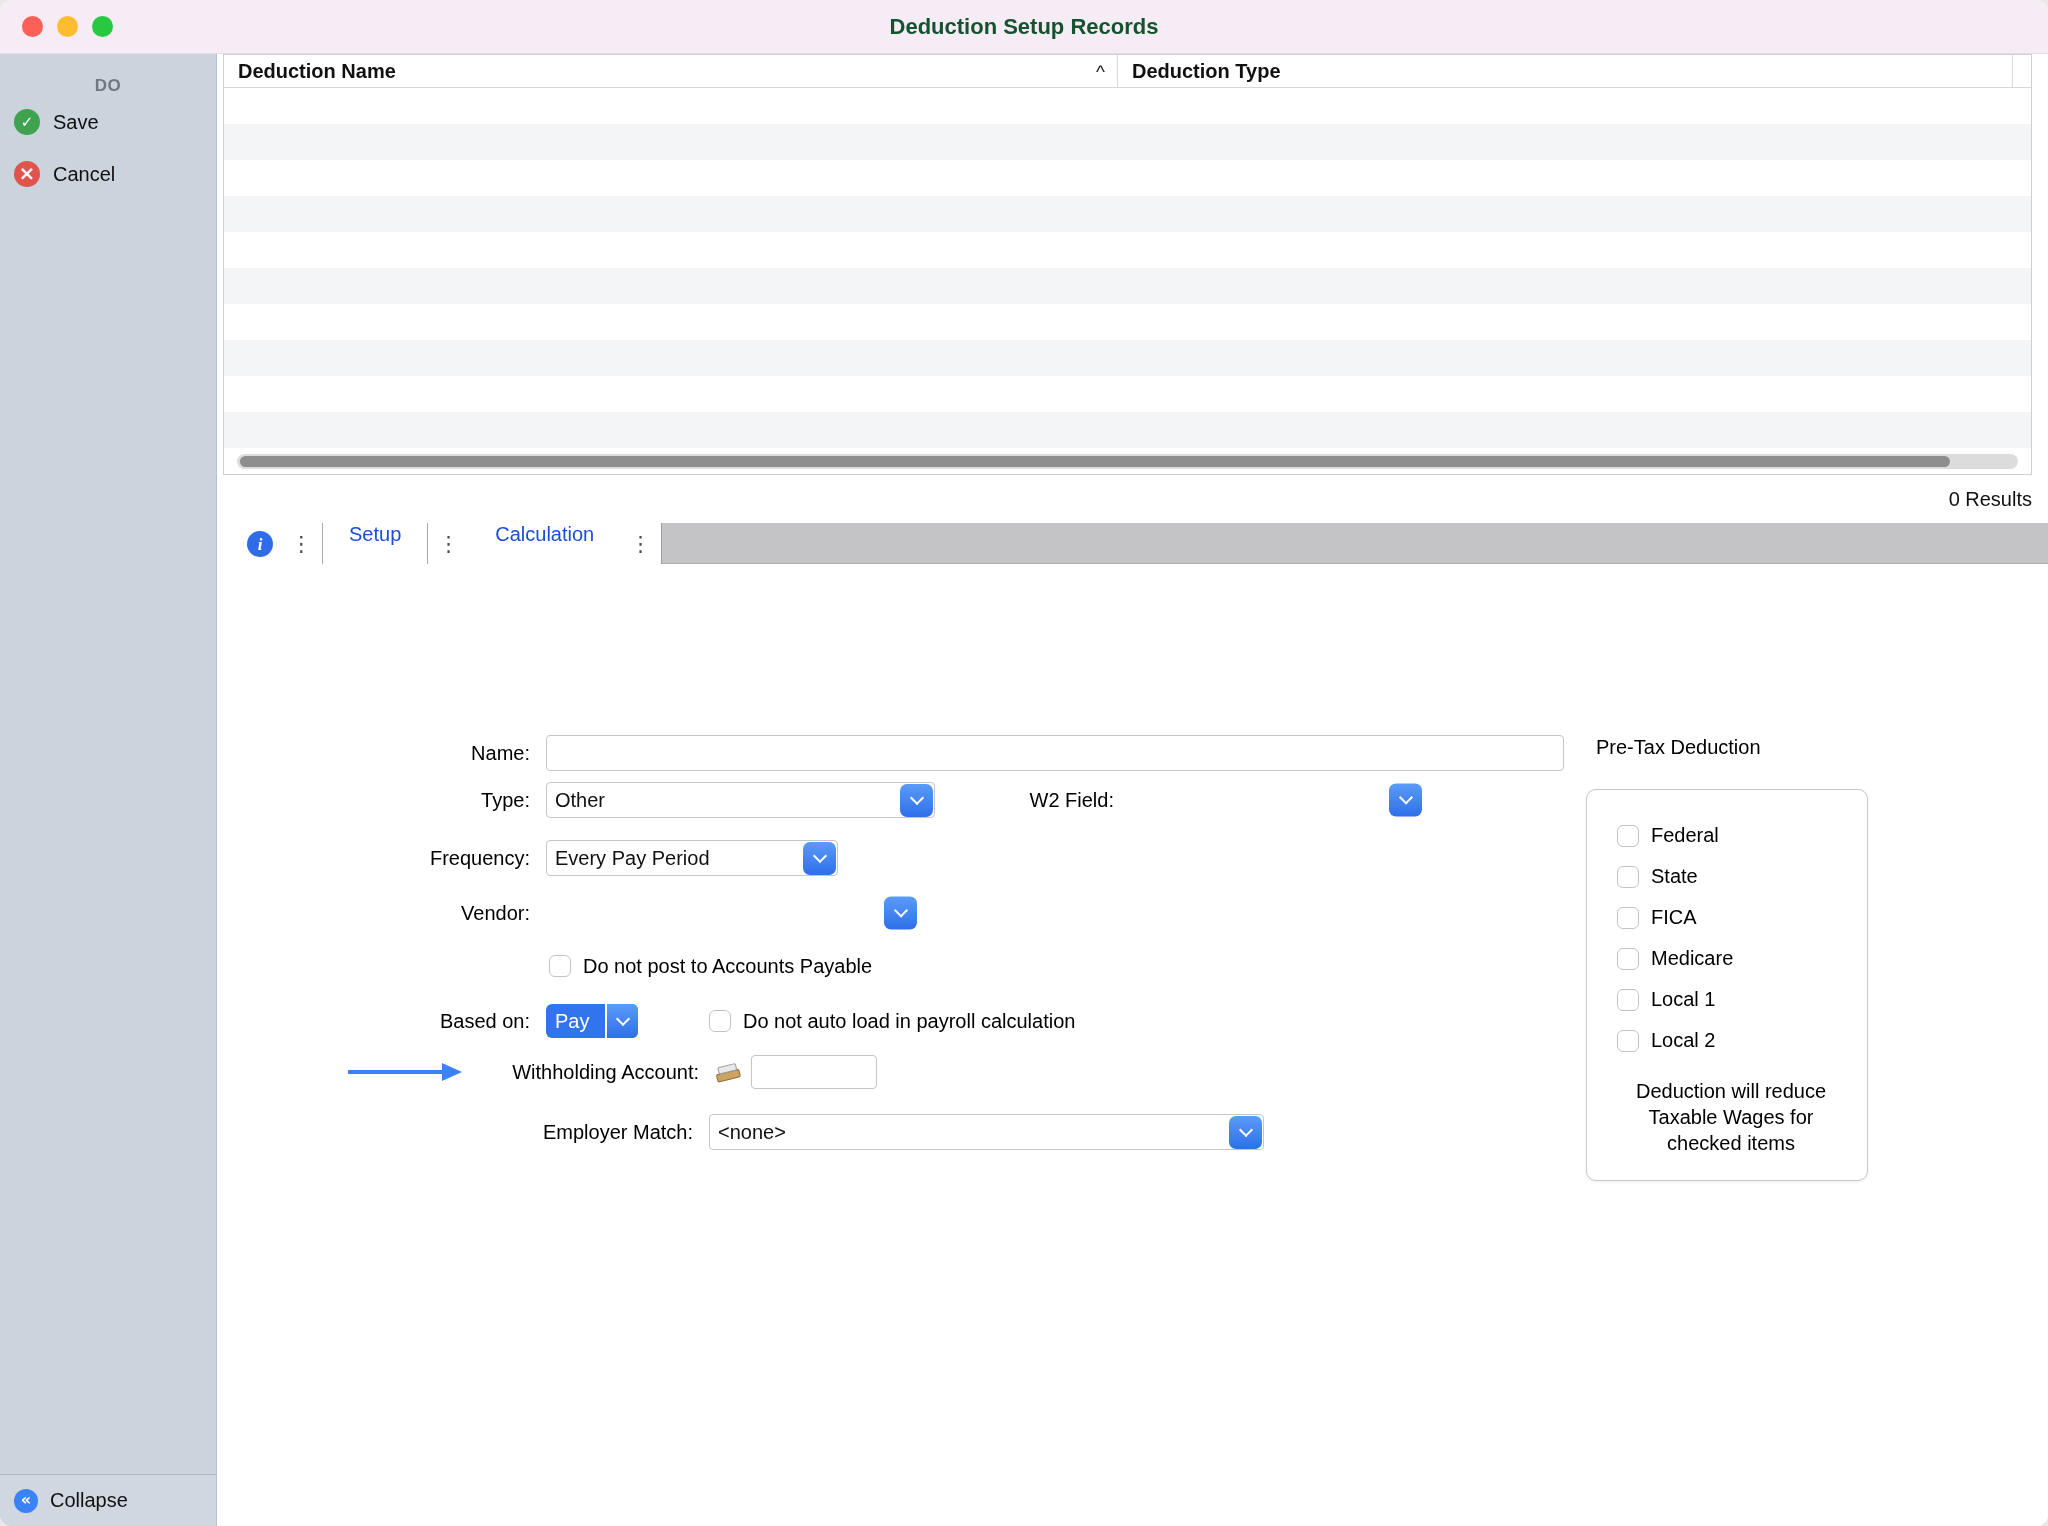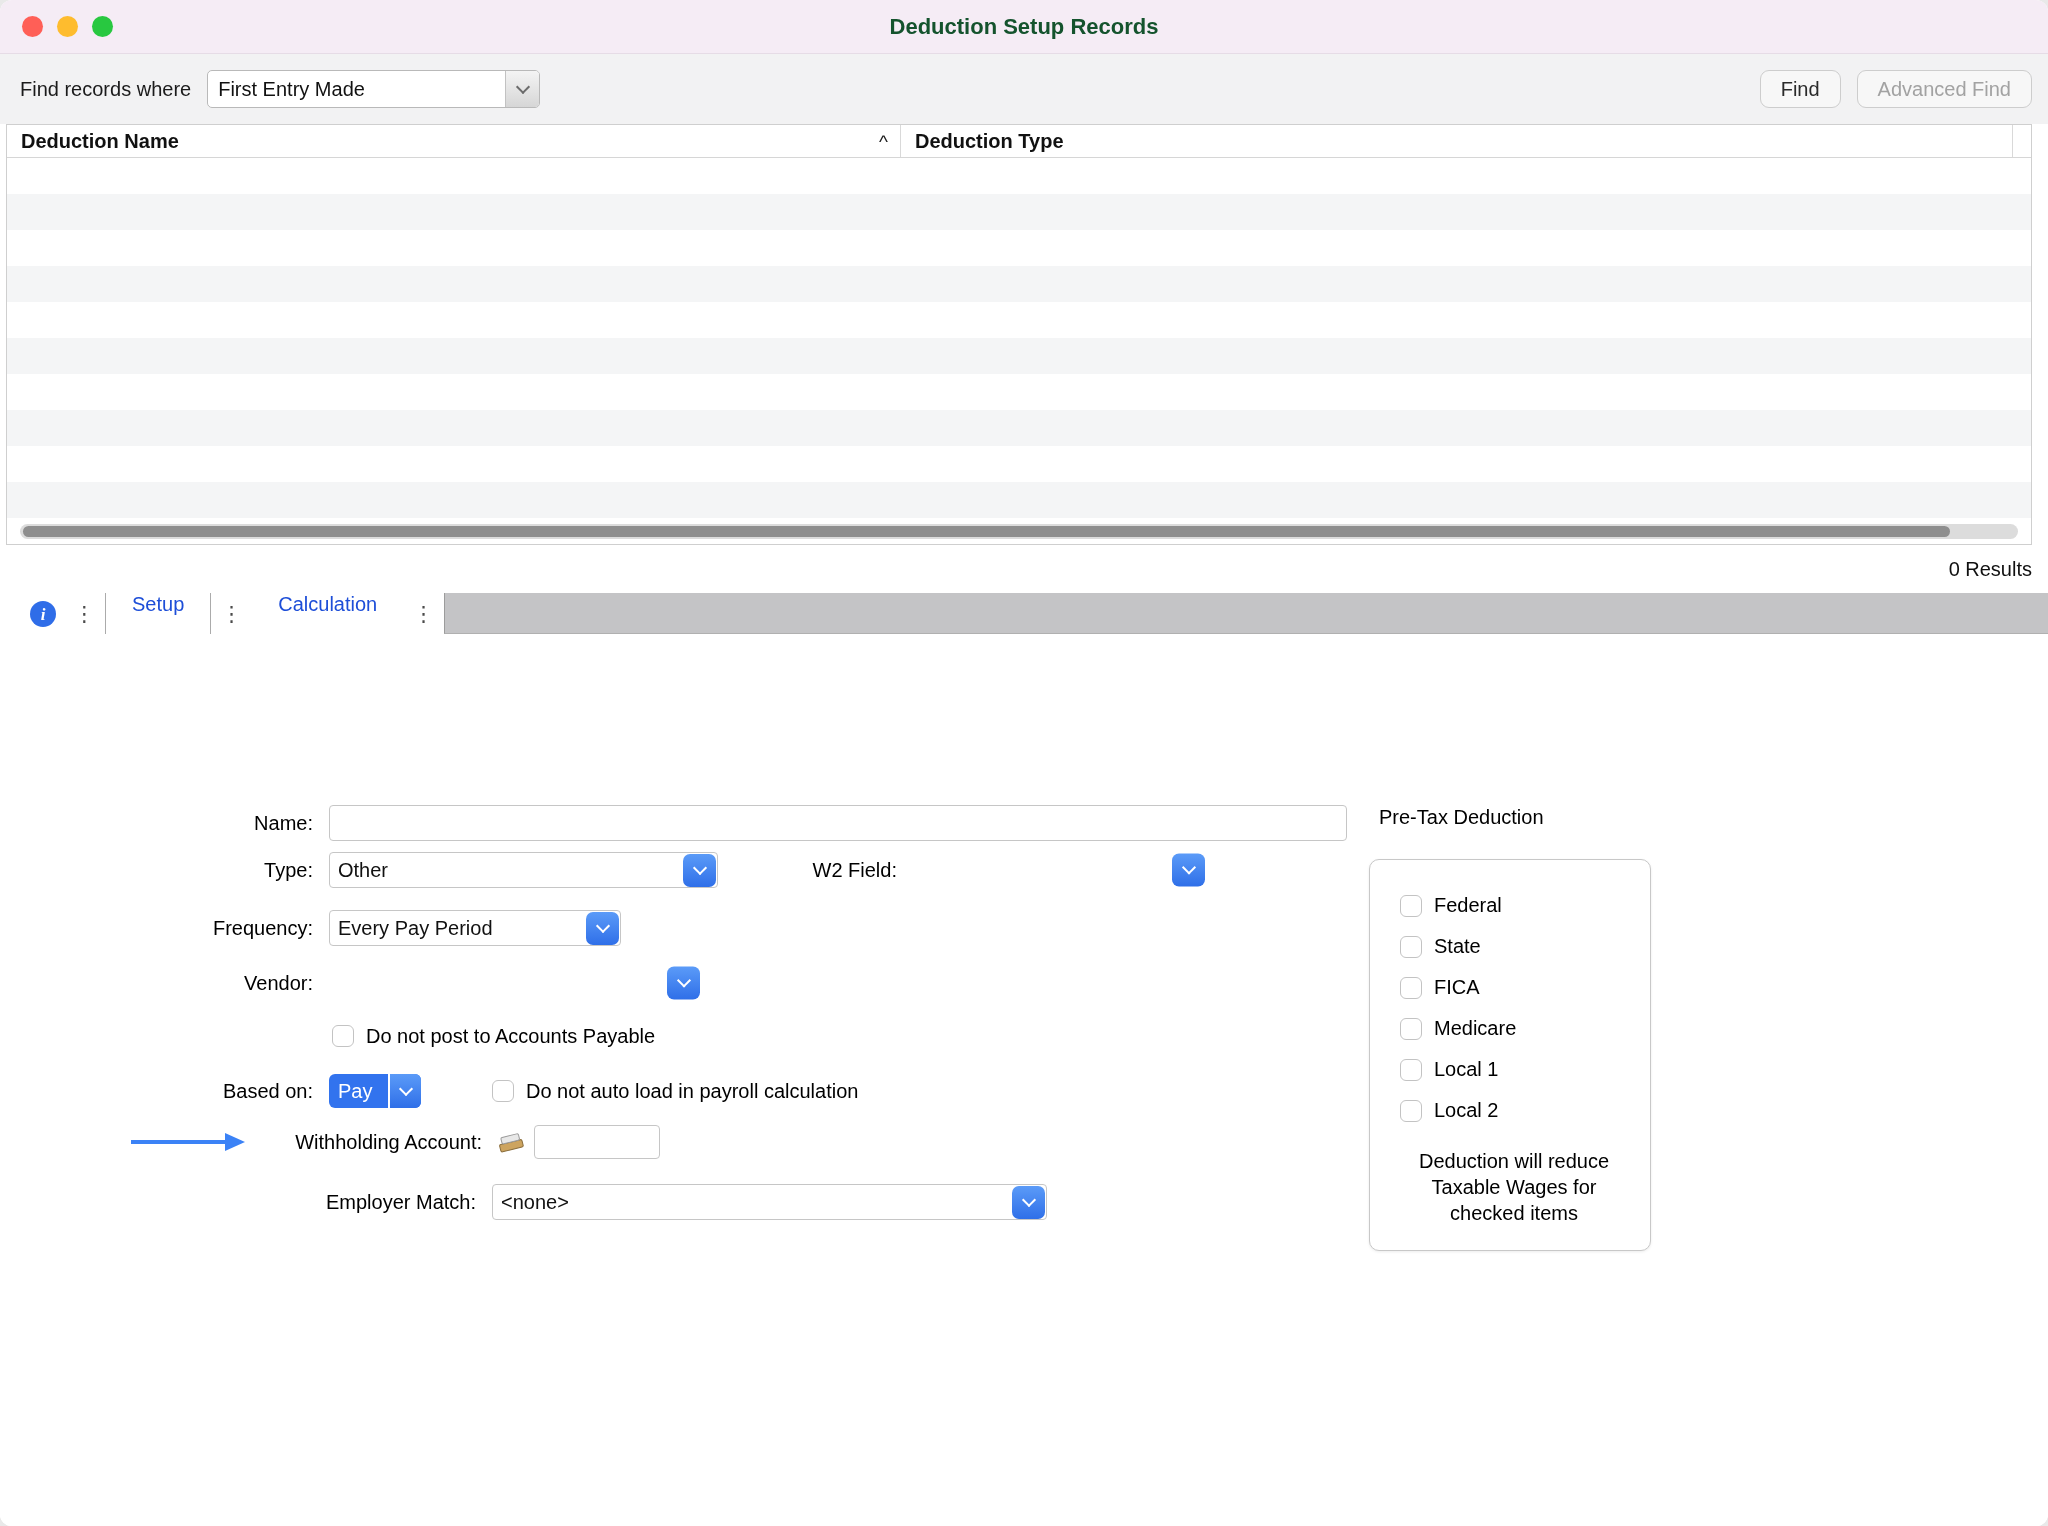--- a/index.html
+++ b/index.html
@@ -102,35 +102,38 @@
     <div class="traffic">
       <span class="tl red"></span>
       <span class="tl yellow"></span>
       <span class="tl green"></span>
     </div>
     <div class="title">Deduction Setup Records</div>
   </div>
 
   <div class="app-body">
 
+    <div class="sidebar">
+      <div class="sidebar-header">DO</div>
+      <div class="side-item">
+        <span class="circle-icon save-bg check-glyph"></span>
+        <span>Save</span>
+      </div>
+      <div class="side-item">
+        <span class="circle-icon cancel-bg x-glyph"></span>
+        <span>Cancel</span>
+      </div>
+      <div class="sidebar-bottom">
+        <span class="circle-icon collapse-bg collapse-glyph"></span>
+        <span>Collapse</span>
+      </div>
+    </div>
 
     <div class="main">
 
-      <div class="findbar">
-        <span class="findbar-label">Find records where</span>
-        <div class="fdropdown">
-          <span>First Entry Made</span>
-          <span class="ddbtn">
-            <span class="chev gray"></span>
-          </span>
-        </div>
-        <div class="spacer"></div>
-        <div class="btn">Find</div>
-        <div class="btn disabled">Advanced Find</div>
-      </div>
 
       <div class="table-wrap">
         <div class="thead">
           <div class="th th1">
             <span>Deduction Name</span>
             <span class="sort-caret"></span>
           </div>
           <div class="th th2">
             <span>Deduction Type</span>
           </div>

